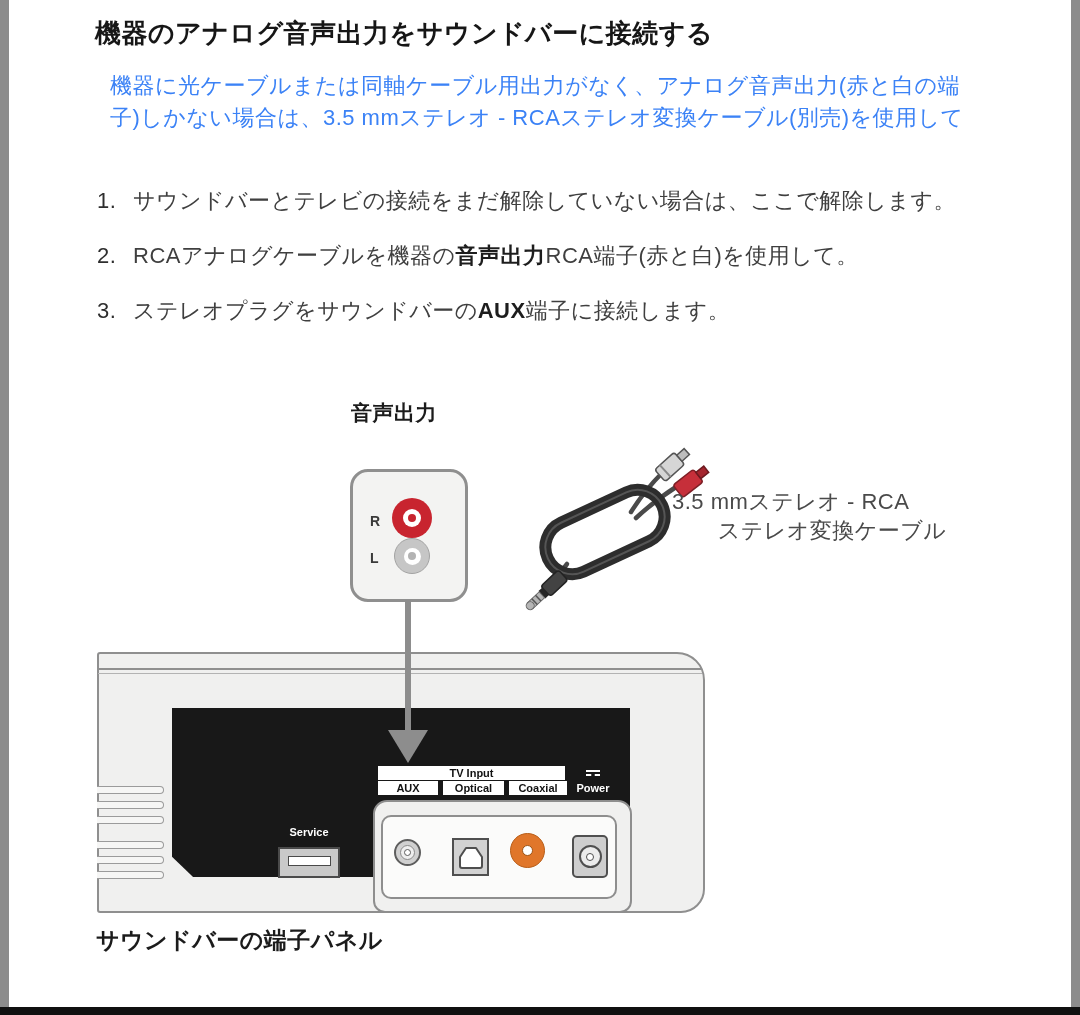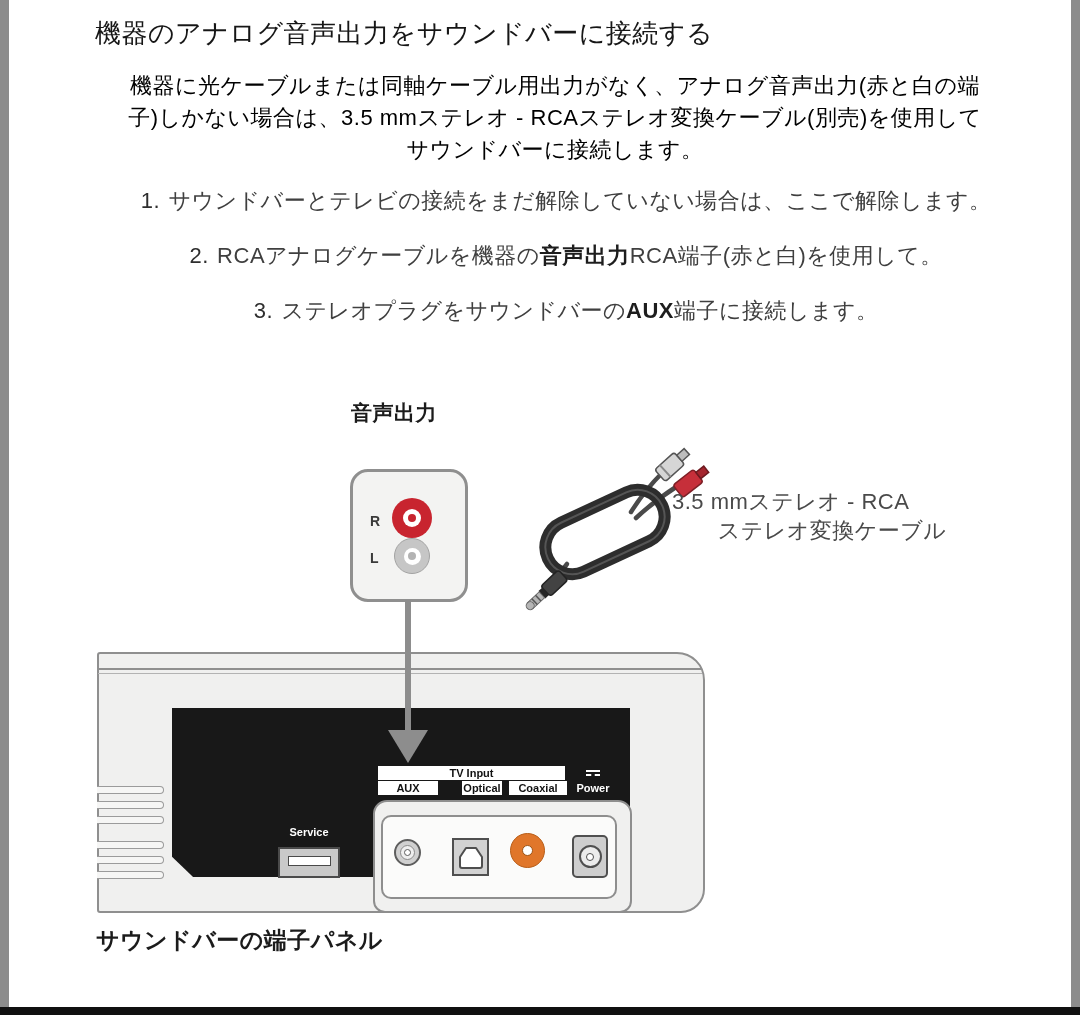--- a/index.html
+++ b/index.html
@@ -11,25 +11,25 @@
     color:#3c3c3c;
   }
   .abs { position:absolute; }
 
   
   .edge-left  { left:0; top:0; width:9px;  height:1008px; background:#8c8c8c; }
   .edge-right { left:1071px; top:0; width:9px; height:1008px; background:#8c8c8c; }
   .edge-bottom{ left:0; top:1007px; width:1080px; height:8px; background:#101010; }
 
   
-  .page-title { left:95px; top:16px; width:900px; font-size:26px; font-weight:400; color:#161616; letter-spacing:.5px; }
-  .intro-line { left:90px; width:930px; font-size:22px; color:#000000; letter-spacing:.5px;text-align:center; }
+  .page-title { left:95px; top:16px; width:900px; font-size:26px; font-weight:700; color:#161616; letter-spacing:.5px; }
+  .intro-line { left:110px; width:930px; font-size:22px; color:#3b82f6; letter-spacing:.5px; }
   .il0 { top:71px; } .il1 { top:103px; } .il2 { top:135px; }
 
-  .step { left:97px; width:930px; font-size:22px; color:#3f3f3f; letter-spacing:.5px;text-align:center; }
+  .step { left:97px; width:930px; font-size:22px; color:#3f3f3f; letter-spacing:.5px; }
   .st1 { top:186px; } .st2 { top:241px; } .st3 { top:296px; }
   .step .num { display:inline-block; width:36px; color:#2e2e2e; }
   .step b { color:#1d1d1d; }
 
   .src-label { left:351px; width:340px; font-size:21px; font-weight:700; color:#1b1b1b; letter-spacing:.5px; }
   .sl0 { top:399px; } .sl1 { top:428px; }
 
   .cable-label { left:672px; width:320px; font-size:22px; color:#4a4a4a; letter-spacing:.5px; }
   .cl0 { top:487px; } .cl1 { top:516px;text-align:center; } .cl2 { top:545px; }
 
@@ -63,21 +63,21 @@
               clip-path:polygon(0 0,100% 0,100% 100%,4.6% 100%,0 88%); }
   .slat { position:absolute; left:97px; width:67px; height:8px; background:#f6f6f5;
           border:1.5px solid #9b9b9b; border-left:none; border-radius:0 5px 5px 0; }
   .sg0{top:786px;} .sg1{top:801px;} .sg2{top:816px;} .sg3{top:841px;} .sg4{top:856px;} .sg5{top:871px;}
 
   
   .strip-top { left:378px; top:766px; width:187px; height:14px; background:#ffffff;
                font-size:11px; font-weight:700; color:#111; text-align:center; line-height:14px; }
   .cell { position:absolute; top:781px; height:14px; background:#ffffff; font-size:11px;
           font-weight:700; color:#111; text-align:center; line-height:14px; }
-  .cell-aux { left:378px; width:60px; } .cell-opt { left:462px; width:40px; } .cell-coax { left:509px; width:58px; }
+  .cell-aux { left:378px; width:60px; } .cell-opt { left:443px; width:61px; } .cell-coax { left:509px; width:58px; }
   .power-lbl { left:567px; top:781px; width:52px; font-size:11px; font-weight:700; color:#ffffff;
                text-align:center; line-height:14px; }
   .dc-sym { left:586px; top:770px; width:14px; }
   .dc-sym .solid { width:14px; border-top:2px solid #ffffff; }
   .dc-sym .dash  { width:14px; margin-top:2px; border-top:2px dashed #ffffff; }
 
   
   .service-lbl { left:276px; top:826px; width:66px; font-size:11px; font-weight:700; color:#ffffff; text-align:center; }
   .usb-port { left:278px; top:847px; width:62px; height:31px; background:#c9c9c9; border:2px solid #4a4a4a; }
   .usb-slot { position:absolute; left:8px; top:7px; width:43px; height:10px; background:#ffffff; border:1.5px solid #4a4a4a; }
@@ -108,21 +108,20 @@
 </style>
 </head>
 <body>
 
 <div class="screen">
 
   <h1 class="abs page-title">機器のアナログ音声出力をサウンドバーに接続する</h1>
 
   <div class="abs intro-line il0">機器に光ケーブルまたは同軸ケーブル用出力がなく、アナログ音声出力(赤と白の端</div>
   <div class="abs intro-line il1">子)しかない場合は、3.5 mmステレオ - RCAステレオ変換ケーブル(別売)を使用して</div>
-  <div class="abs intro-line il2">サウンドバーに接続します。</div>
 
   <div class="abs step st1">
     <span class="num">1.</span><span>サウンドバーとテレビの接続をまだ解除していない場合は、ここで解除します。</span><b></b><span></span>
   </div>
   <div class="abs step st2">
     <span class="num">2.</span><span>RCAアナログケーブルを機器の</span><b>音声出力</b><span>RCA端子(赤と白)を使用して。</span>
   </div>
   <div class="abs step st3">
     <span class="num">3.</span><span>ステレオプラグをサウンドバーの</span><b>AUX</b><span>端子に接続します。</span>
   </div>

